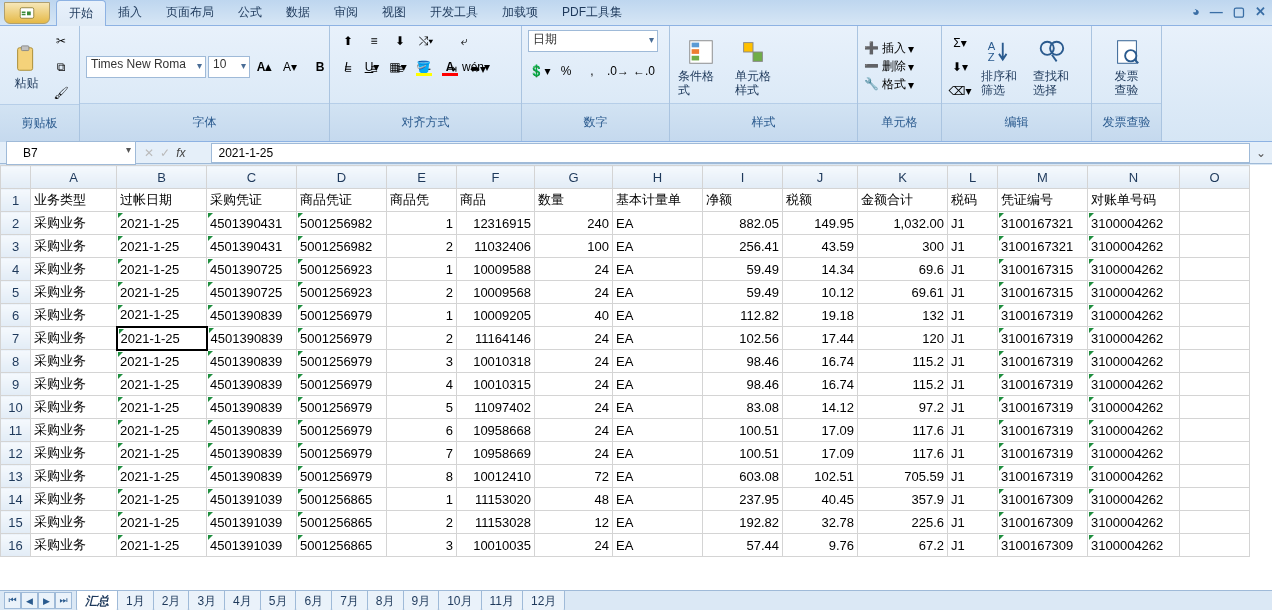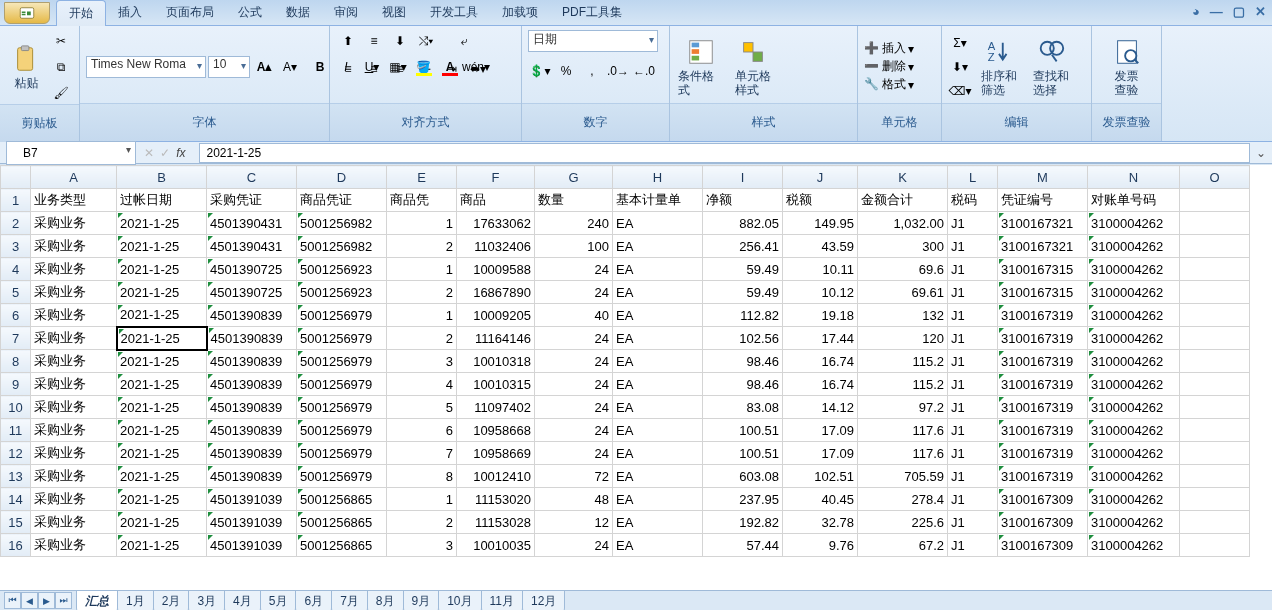--- a/index.html
+++ b/index.html
@@ -25,21 +25,21 @@
 .row { display:flex; gap:2px; align-items:center;}
 .sel { height:22px; border:1px solid #9fbad8; background:#fff; font-size:12px; padding:0 18px 0 4px; color:#333; position:relative;}
 .sel::after{content:'▾'; position:absolute; right:3px; top:3px; font-size:10px; color:#4a6d96;}
 .icon-placeholder { width:16px; height:16px; display:inline-block;}
 
 
 .formula-bar { height:22px; display:flex; align-items:center; background:#e5eff9; border-bottom:1px solid #9fbad8;}
 .name-box { width:130px; height:24px; border:1px solid #9fbad8; background:#fff; margin-left:6px; padding-left:16px; color:#000; display:flex; align-items:center; position:relative;}
 .name-box::after{content:'▾'; position:absolute; right:4px; top:2px; font-size:10px; color:#555;}
 .fx-btns{display:flex; gap:6px; margin:0 8px; color:#555;}
-.fx-label { font-style:italic; color:#444; margin-right:6px;}
+.fx-label { font-style:italic; color:#444; margin-right:18px;}
 .formula-input { flex:1; height:20px; border:1px solid #9fbad8; background:#fff; padding-left:6px; display:flex; align-items:center;}
 
 
 .sheet-wrap { position:absolute; top:165px; bottom:20px; left:0; right:0; background:#fff; overflow:hidden;}
 .sheet { border-collapse:collapse; table-layout:fixed; font-family:"Times New Roman","SimSun",serif; font-size:13px; }
 .sheet th, .sheet td { border:1px solid #d4d4d4; height:23px; overflow:hidden; white-space:nowrap; }
 .sheet th { background:linear-gradient(#f5f9fd,#e2ecf6); color:#1e395b; font-weight:normal; text-align:center; }
 .sheet .rowhdr { width:30px; background:linear-gradient(#f5f9fd,#e2ecf6); text-align:center; color:#1e395b;}
 .sheet td { padding:0 3px; }
 .col-A{width:86px}.col-B{width:90px}.col-C{width:90px}.col-D{width:90px}.col-E{width:70px}.col-F{width:78px}.col-G{width:78px}.col-H{width:90px}.col-I{width:80px}.col-J{width:75px}.col-K{width:90px}.col-L{width:50px}.col-M{width:90px}.col-N{width:92px}.col-O{width:70px}
@@ -313,21 +313,21 @@
           <td class="text col-N">对账单号码</td>
           <td class="text col-O"></td>
         </tr>
         <tr>
           <th class="rowhdr">2</th>
           <td class="text col-A">采购业务</td>
           <td class="text col-B"><span class="tri-green"></span>2021-1-25</td>
           <td class="text col-C"><span class="tri-green"></span>4501390431</td>
           <td class="text col-D"><span class="tri-green"></span>5001256982</td>
           <td class="num col-E">1</td>
-          <td class="num col-F">17633062</td>
+          <td class="num col-F">12316915</td>
           <td class="num col-G">240</td>
           <td class="text col-H">EA</td>
           <td class="num col-I">882.05</td>
           <td class="num col-J">149.95</td>
           <td class="num col-K">1,032.00</td>
           <td class="text col-L">J1</td>
           <td class="text col-M"><span class="tri-green"></span>3100167321</td>
           <td class="text col-N"><span class="tri-green"></span>3100004262</td>
           <td class="text col-O"></td>
         </tr>
@@ -353,35 +353,35 @@
           <th class="rowhdr">4</th>
           <td class="text col-A">采购业务</td>
           <td class="text col-B"><span class="tri-green"></span>2021-1-25</td>
           <td class="text col-C"><span class="tri-green"></span>4501390725</td>
           <td class="text col-D"><span class="tri-green"></span>5001256923</td>
           <td class="num col-E">1</td>
           <td class="num col-F">10009588</td>
           <td class="num col-G">24</td>
           <td class="text col-H">EA</td>
           <td class="num col-I">59.49</td>
-          <td class="num col-J">10.11</td>
+          <td class="num col-J">14.34</td>
           <td class="num col-K">69.6</td>
           <td class="text col-L">J1</td>
           <td class="text col-M"><span class="tri-green"></span>3100167315</td>
           <td class="text col-N"><span class="tri-green"></span>3100004262</td>
           <td class="text col-O"></td>
         </tr>
         <tr>
           <th class="rowhdr">5</th>
           <td class="text col-A">采购业务</td>
           <td class="text col-B"><span class="tri-green"></span>2021-1-25</td>
           <td class="text col-C"><span class="tri-green"></span>4501390725</td>
           <td class="text col-D"><span class="tri-green"></span>5001256923</td>
           <td class="num col-E">2</td>
-          <td class="num col-F">16867890</td>
+          <td class="num col-F">10009568</td>
           <td class="num col-G">24</td>
           <td class="text col-H">EA</td>
           <td class="num col-I">59.49</td>
           <td class="num col-J">10.12</td>
           <td class="num col-K">69.61</td>
           <td class="text col-L">J1</td>
           <td class="text col-M"><span class="tri-green"></span>3100167315</td>
           <td class="text col-N"><span class="tri-green"></span>3100004262</td>
           <td class="text col-O"></td>
         </tr>
@@ -534,21 +534,21 @@
           <td class="text col-A">采购业务</td>
           <td class="text col-B"><span class="tri-green"></span>2021-1-25</td>
           <td class="text col-C"><span class="tri-green"></span>4501391039</td>
           <td class="text col-D"><span class="tri-green"></span>5001256865</td>
           <td class="num col-E">1</td>
           <td class="num col-F">11153020</td>
           <td class="num col-G">48</td>
           <td class="text col-H">EA</td>
           <td class="num col-I">237.95</td>
           <td class="num col-J">40.45</td>
-          <td class="num col-K">278.4</td>
+          <td class="num col-K">357.9</td>
           <td class="text col-L">J1</td>
           <td class="text col-M"><span class="tri-green"></span>3100167309</td>
           <td class="text col-N"><span class="tri-green"></span>3100004262</td>
           <td class="text col-O"></td>
         </tr>
         <tr>
           <th class="rowhdr">15</th>
           <td class="text col-A">采购业务</td>
           <td class="text col-B"><span class="tri-green"></span>2021-1-25</td>
           <td class="text col-C"><span class="tri-green"></span>4501391039</td>

